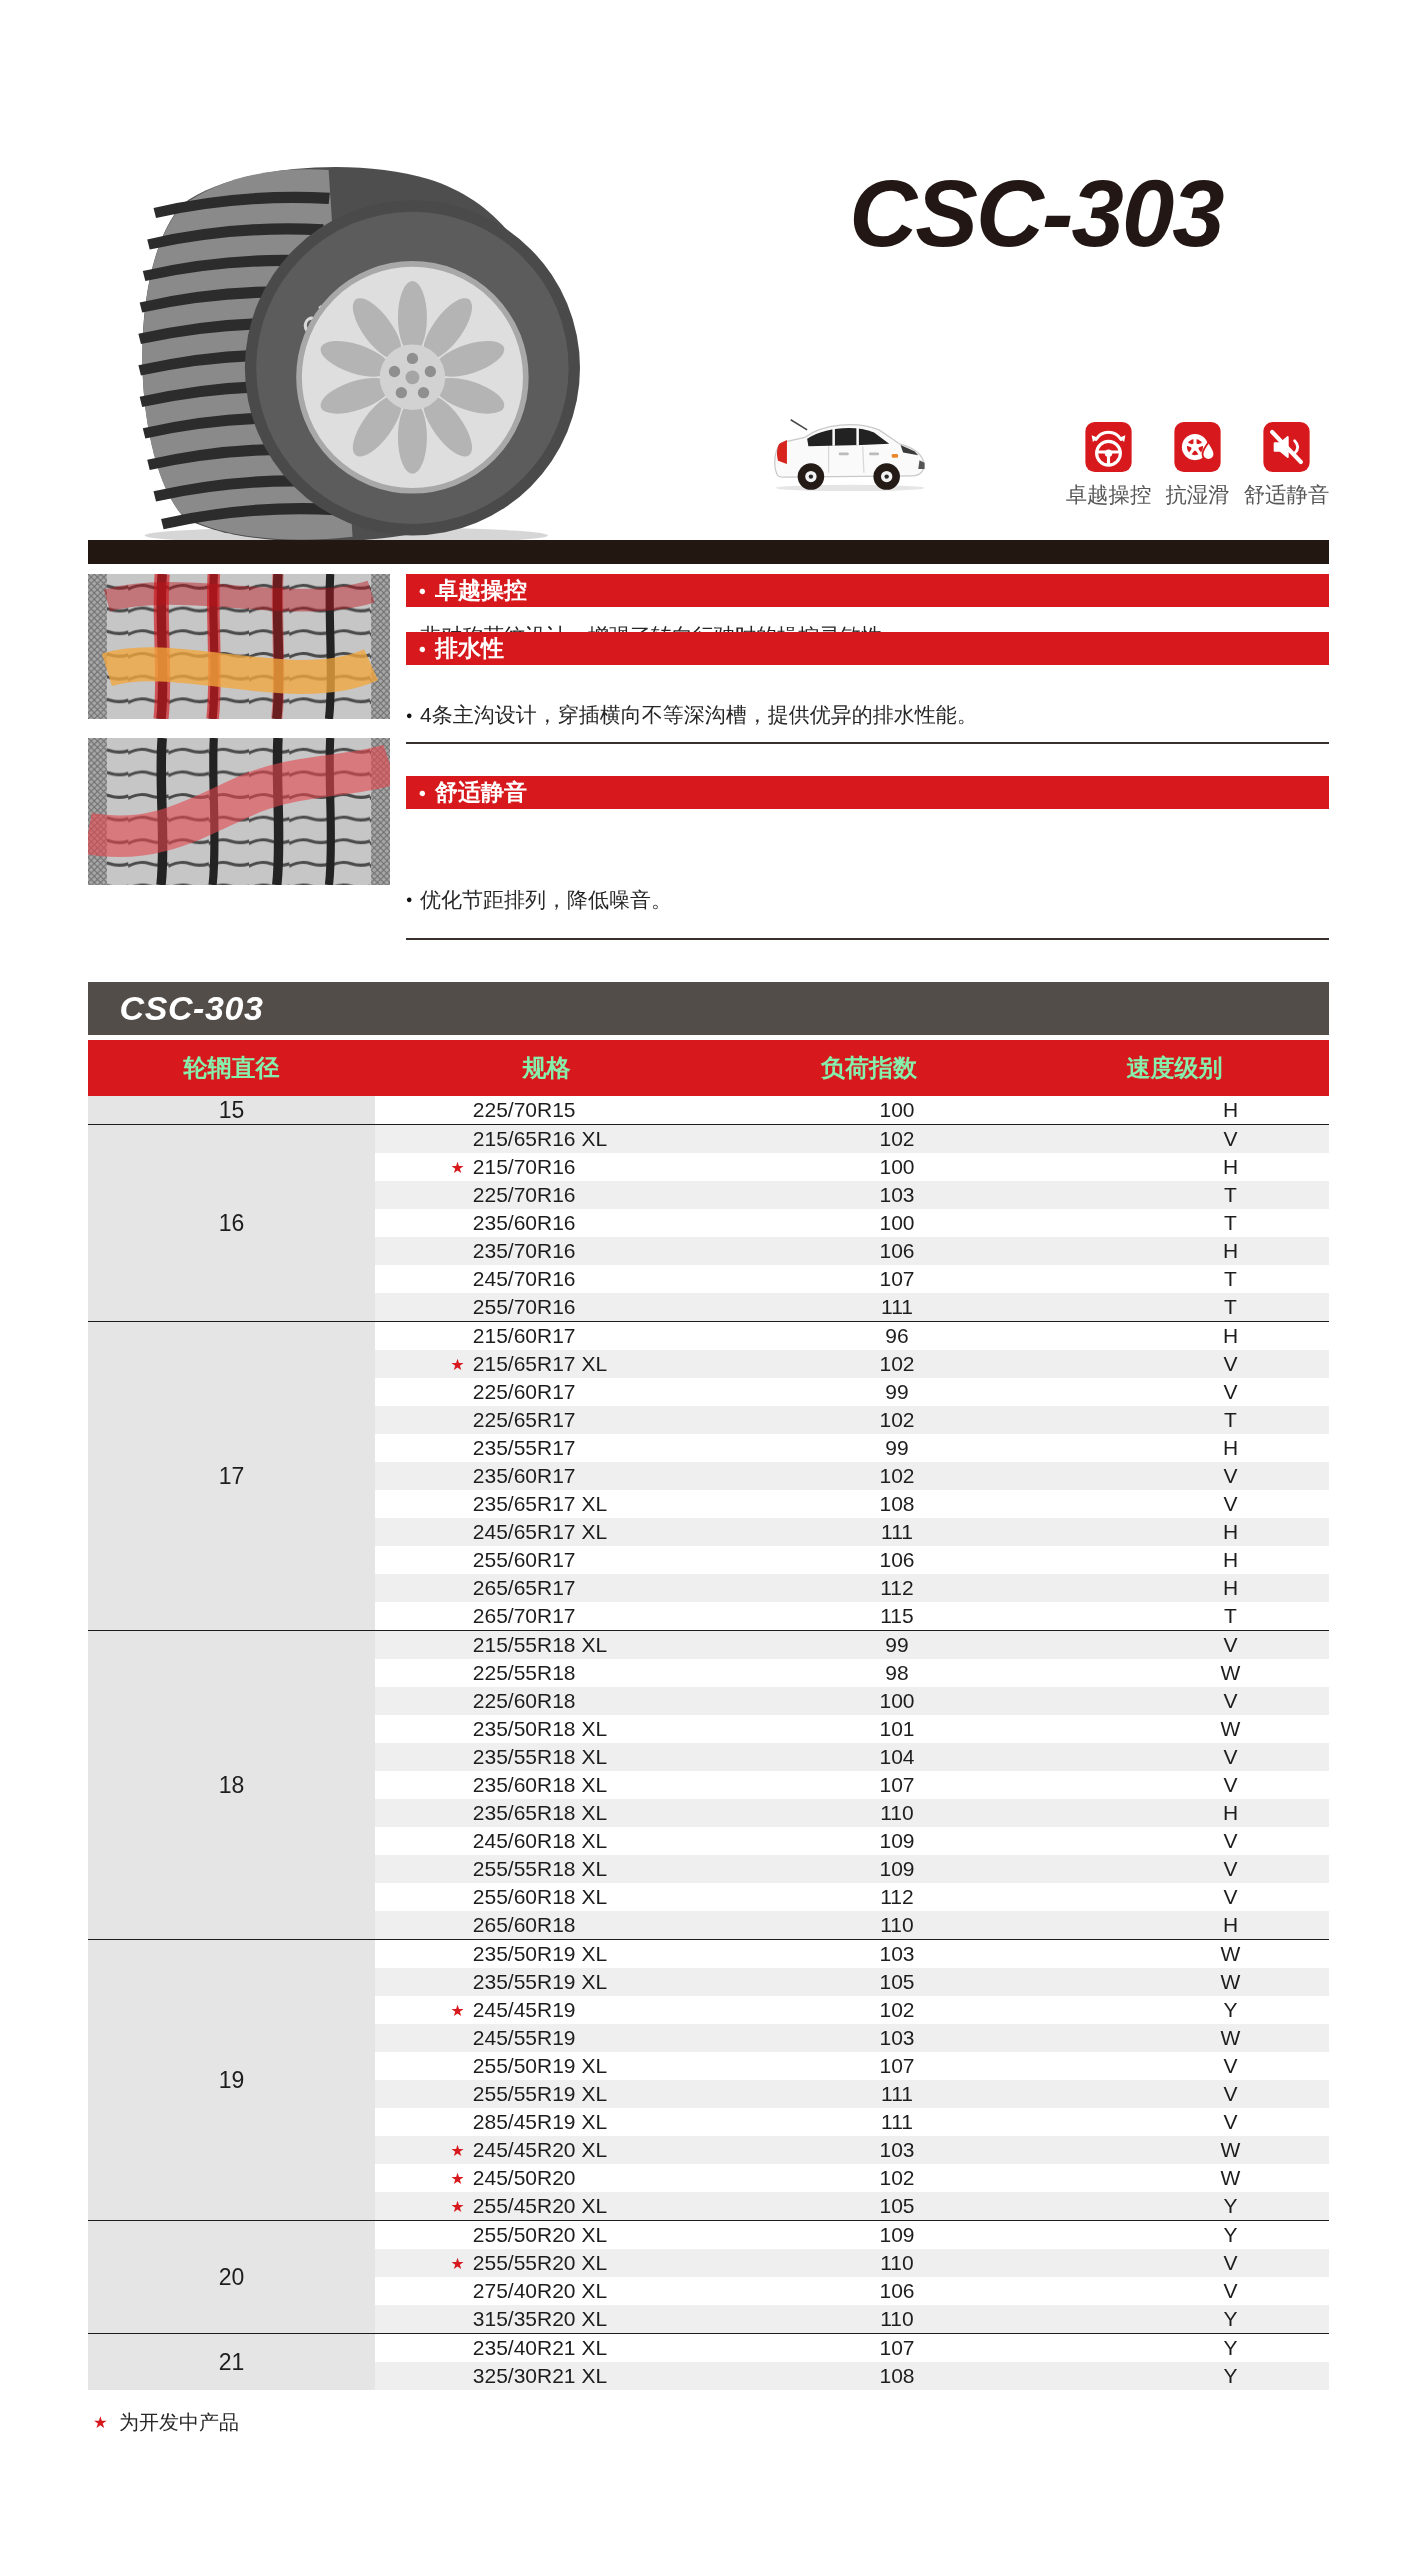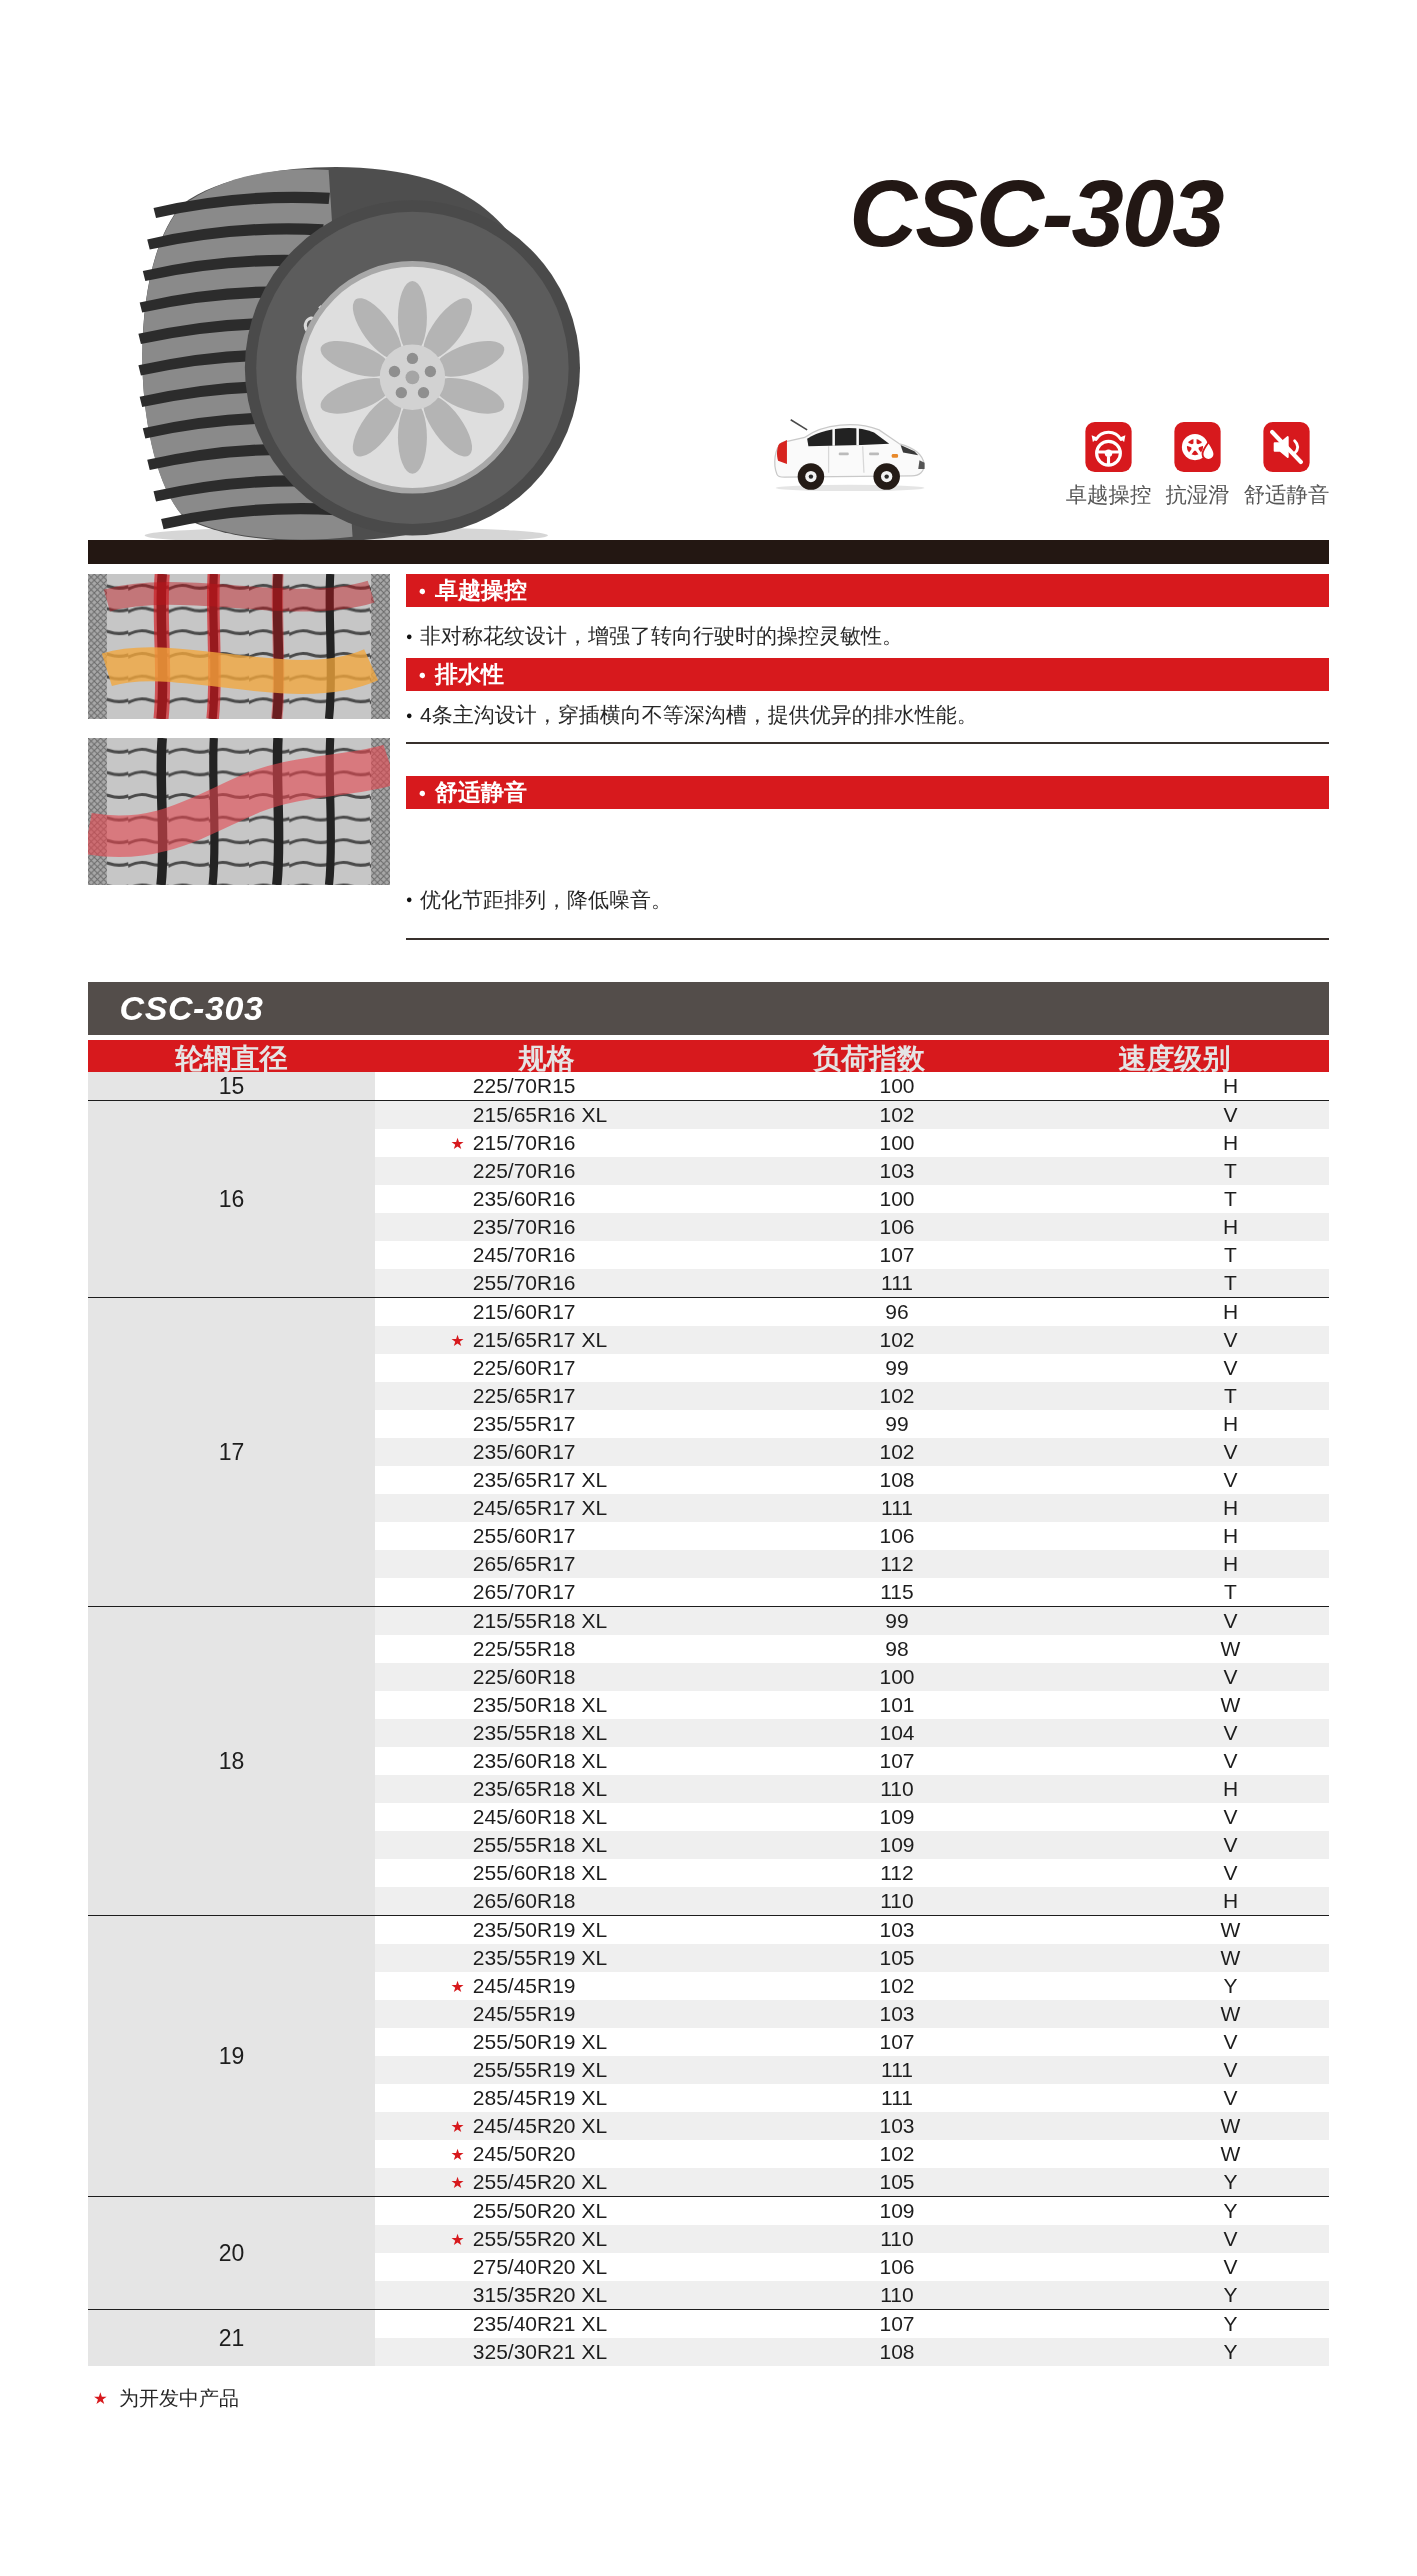--- a/index.html
+++ b/index.html
@@ -46,21 +46,21 @@
   .tread-2{top:722px;height:147px;}
   .tread-img svg{width:100%;height:100%;display:block;}
 
   .feature-bar{
     position:absolute;left:406px;width:923px;height:33px;background:var(--red);
     display:flex;align-items:center;padding-left:12.6px;
     color:#fff;font-size:23px;font-weight:700;
   }
   .feature-bar::before{content:"●";font-size:12.6px;margin-right:8.8px;color:#fff;}
   .bar-1{top:558px;}
-  .bar-2{top:642px;}
+  .bar-2{top:616px;}
   .bar-3{top:760px;}
 
   .feature-desc{
     position:absolute;left:406px;width:923px;
     font-size:21px;color:#262626;display:flex;align-items:center;
   }
   .feature-desc::before{content:"●";font-size:10.7px;margin-right:7.6px;color:#111;}
   .desc-1{top:606px;}
   .desc-2{top:685px;}
   .desc-3{top:870px;font-family:Liberation Mono, monospace;}
@@ -70,23 +70,23 @@
   .rule-2{top:922px;}
 
   
   .spec-table{position:absolute;left:88px;top:966px;width:1241px;}
   .table-title{
     height:53px;background:var(--table-title-bg);color:#fff;
     display:flex;align-items:center;padding-left:31.5px;
     font-size:34px;font-weight:700;font-style:italic;letter-spacing:0.6px;
   }
   .table-header{
-    margin-top:5px;height:32px;background:var(--red);
+    margin-top:5px;height:56px;background:var(--red);
     display:grid;grid-template-columns:287px 343px 302px 309px;
-    align-items:center;color:#e5e5e5;font-size:28px;font-weight:700;
+    align-items:center;color:#86efac;font-size:24px;font-weight:700;
   }
   .table-header .th{text-align:center;}
 
   .group{display:flex;border-top:1.9px solid #1d1d1d;}
   .group:first-child{border-top:none;}
   .rim-cell{
     width:287px;background:var(--rim-col);
     display:flex;align-items:center;justify-content:center;
     font-size:23px;color:#1d1d1d;
   }

